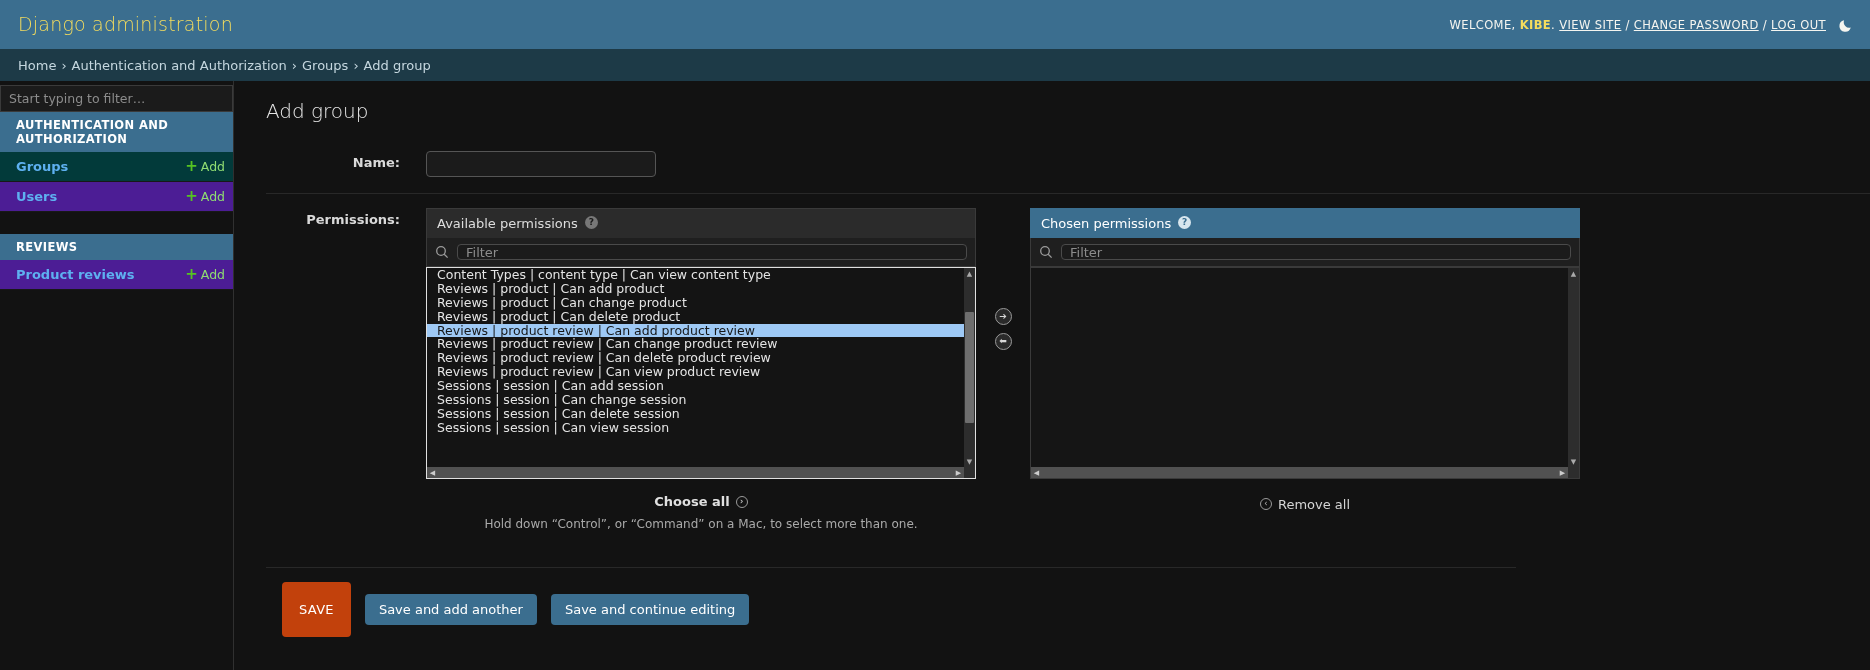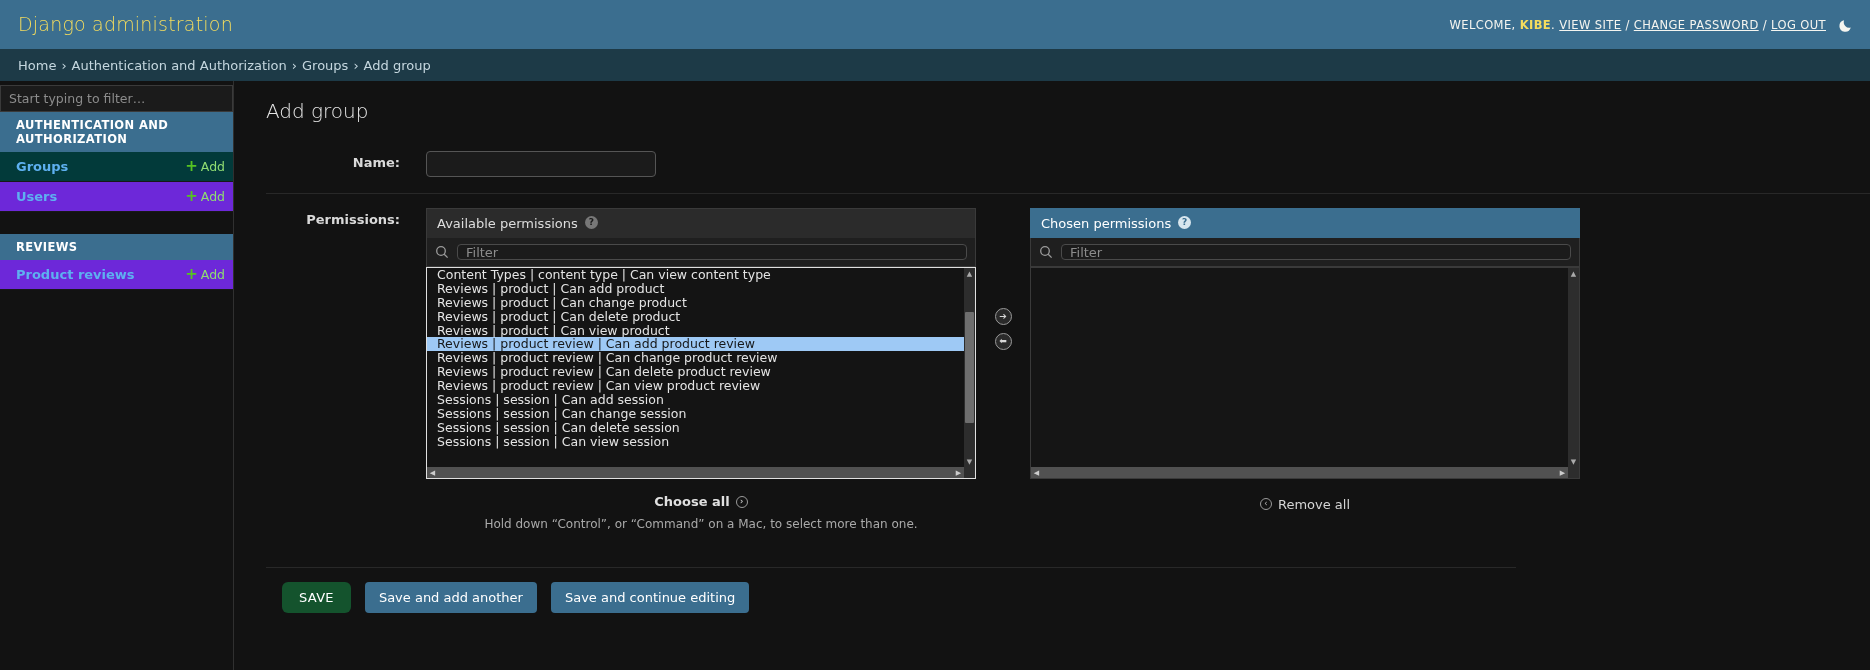--- a/index.html
+++ b/index.html
@@ -105,21 +105,21 @@
     font-weight: bold;
     letter-spacing: .4px;
     text-transform: uppercase;
     padding: 6px 16px;
     line-height: 1.22;
   }
   .model-row {
     display: flex;
     align-items: center;
     justify-content: space-between;
-    background: #6d28d9;
+    background: #4c1d95;
     border-bottom: 1px solid #181818;
     padding: 7px 8px 7px 16px;
     min-height: 28px;
   }
   .model-row.current { background: #023a3a; }
   .model-link {
     color: #5eb0f0;
     font-weight: bold;
     font-size: 13px;
     text-decoration: none;
@@ -390,26 +390,25 @@
     background: #3b6e8f;
     color: #ffffff;
     border: none;
     border-radius: 4px;
     padding: 8px 14px;
     font-size: 13px;
     font-family: inherit;
     cursor: pointer;
   }
   .btn.default {
-    background: #14532d;
+    background: #c2410c;
     font-weight: normal;
     text-transform: uppercase;
     letter-spacing: .3px;
-    padding: 8px 17px;
-    border-radius: 6px;
+    padding: 20px 17px;
   }
 </style>
 </head>
 <body>
 
 <div id="header">
   <div id="branding">
     <span id="site-name">Django administration</span>
   </div>
   <div id="user-tools">
@@ -503,21 +502,20 @@
                 </svg>
             </span>
             <input class="filter-input" type="text" placeholder="Filter" style="">
           </div>
           <div class="select-box">
             <ul class="select-list" id="available-list">
                 <li>Content Types | content type | Can view content type</li>
                 <li>Reviews | product | Can add product</li>
                 <li>Reviews | product | Can change product</li>
                 <li>Reviews | product | Can delete product</li>
-                <li>Reviews | product | Can view product</li>
                 <li class="selected">Reviews | product review | Can add product review</li>
                 <li>Reviews | product review | Can change product review</li>
                 <li>Reviews | product review | Can delete product review</li>
                 <li>Reviews | product review | Can view product review</li>
                 <li>Sessions | session | Can add session</li>
                 <li>Sessions | session | Can change session</li>
                 <li>Sessions | session | Can delete session</li>
                 <li>Sessions | session | Can view session</li>
               </ul>
             <div class="vscroll">

